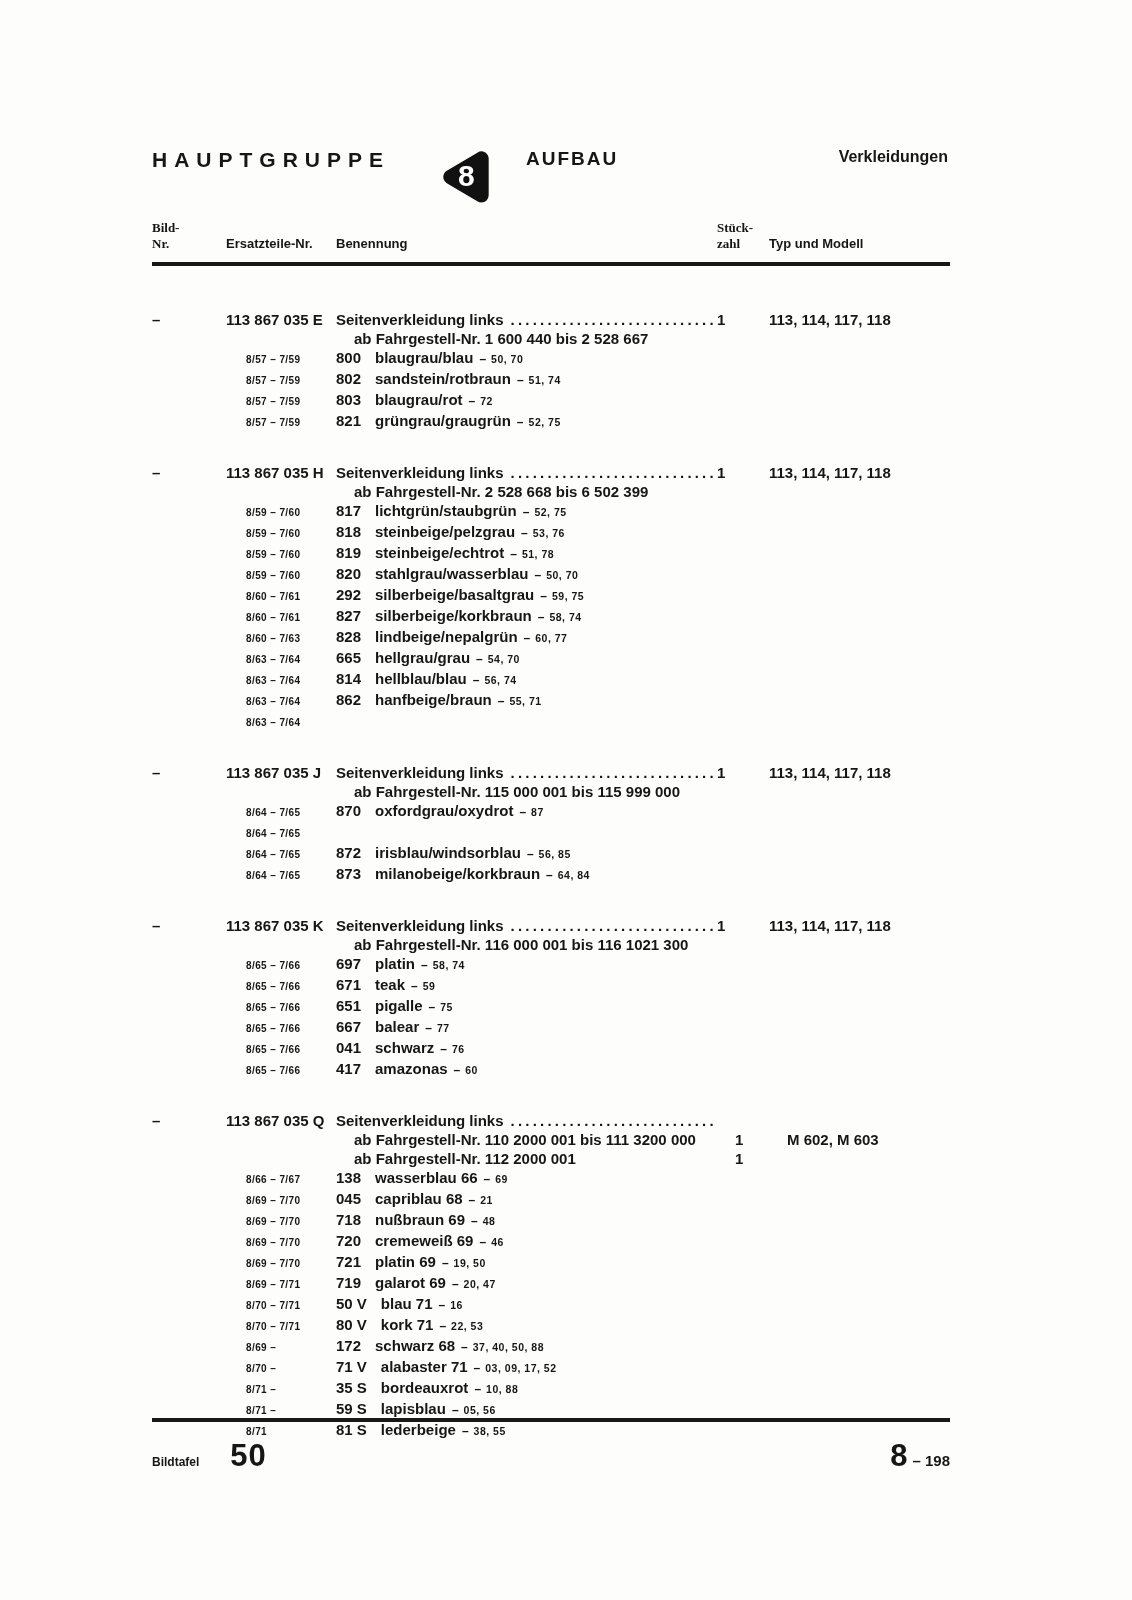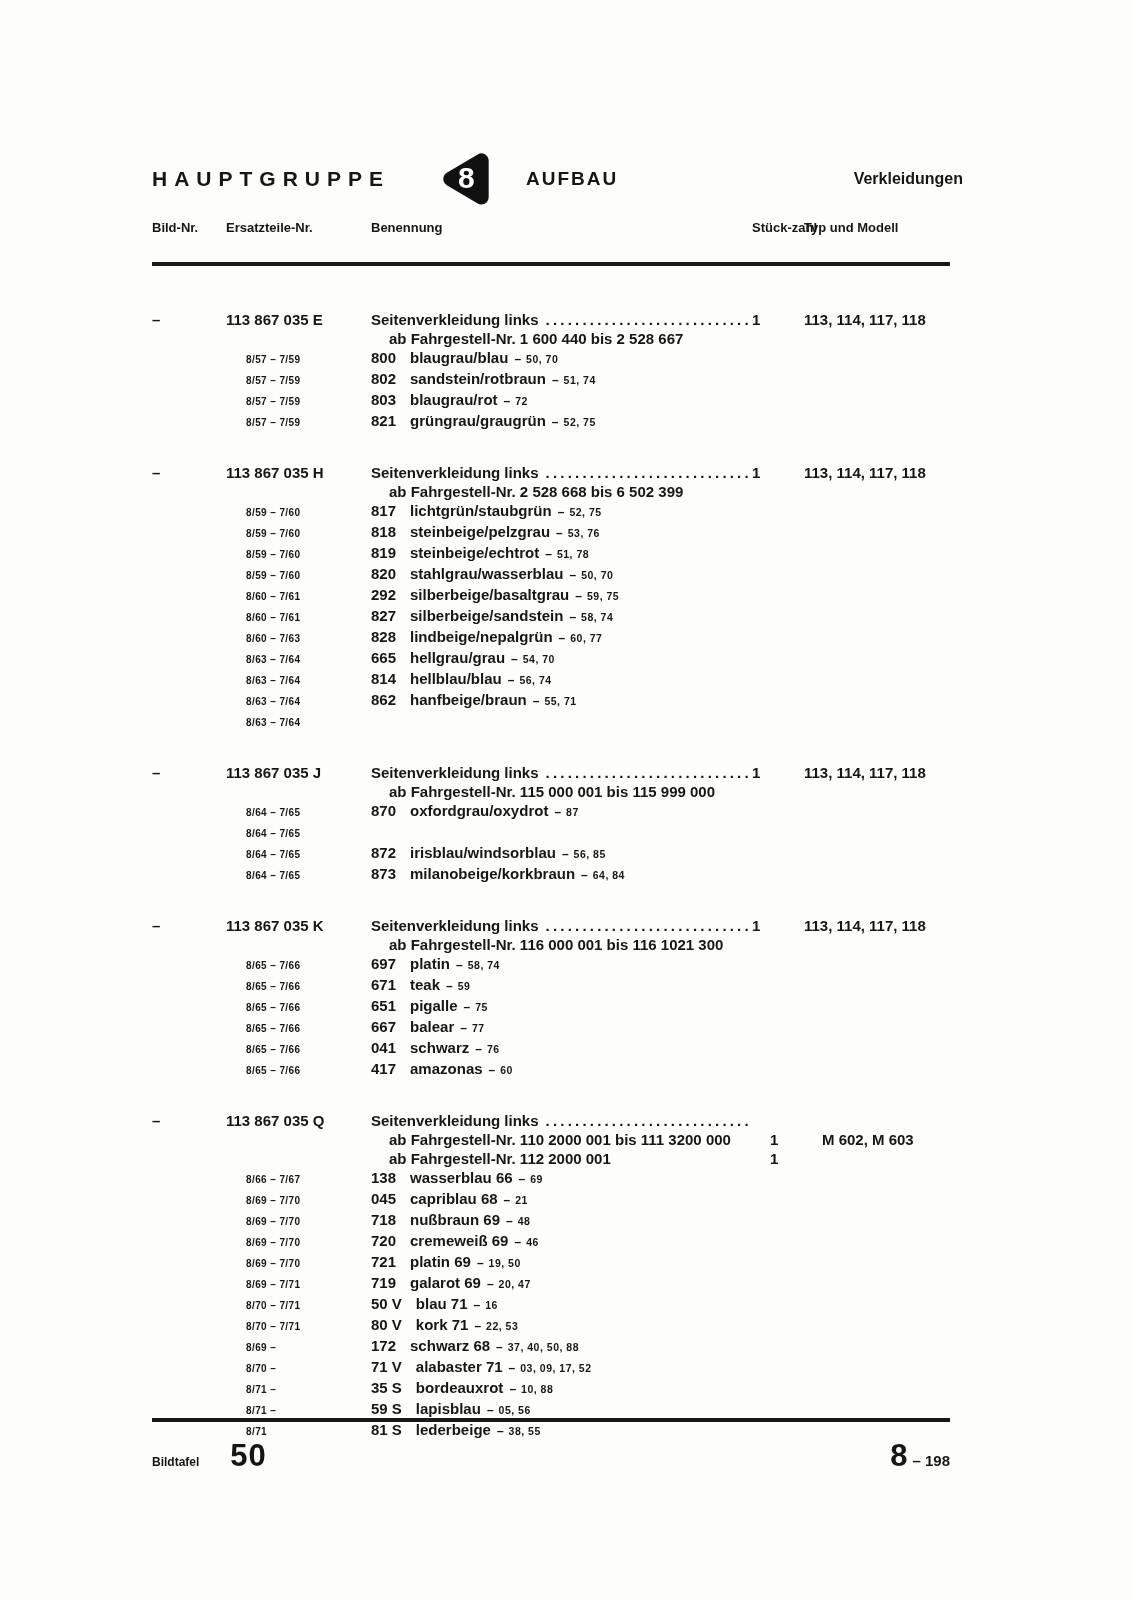--- a/index.html
+++ b/index.html
@@ -3,35 +3,35 @@
 <meta charset="utf-8">
 <style>
   html,body{margin:0;padding:0;background:#e8e8e6;}
   .page{
     position:relative;width:1132px;height:1600px;margin:0 auto;
     background:#fdfdfb;color:#161616;
     font-family:"Liberation Sans",sans-serif;font-weight:700;
     overflow:hidden;
   }
   
-  .masthead{position:absolute;left:152px;right:169px;top:148px;height:62px;
-    display:flex;align-items:center;}
+  .masthead{position:absolute;left:152px;right:184px;top:148px;height:62px;
+    display:flex;align-items:flex-start;}
   .brand{font-size:21px;letter-spacing:7px;}
   .badge{width:58px;height:58px;margin-left:46px;position:relative;flex:none;}
   .badge svg{display:block;width:58px;height:58px;}
   .badge .badge-num{position:absolute;left:22px;top:50%;transform:translateY(-54%);
     color:#fff;font-size:30px;}
   .section-label{font-size:19px;letter-spacing:2px;margin-left:32px;}
   .topic{margin-left:auto;font-size:16px;}
   
   .colheads{position:absolute;left:152px;right:182px;top:220px;
     display:flex;align-items:flex-end;font-size:13px;line-height:16px;}
-  .stack{display:flex;flex-direction:row;}
+  .stack{display:flex;flex-direction:column;font-family:Liberation Serif, serif;}
   .col-bild{width:74px;flex:none;}
-  .col-part{width:145px;flex:none;}
+  .col-part{width:110px;flex:none;}
   .col-main{width:381px;flex:none;}
   .col-qty{width:52px;flex:none;}
   .col-type{flex:1;}
   
   .rule{position:absolute;left:152px;right:182px;height:4px;background:#181818;}
   .rule-top{top:262px;}
   .rule-bottom{top:1418px;height:4px;}
   
   .parts-list{position:absolute;left:152px;right:182px;top:310px;}
   .part-group{margin-bottom:31px;}
@@ -183,21 +183,21 @@
         <div class="row detail-row">
           <span class="col-bild"></span>
           <span class="col-part"><span class="date">8/60 – 7/61</span></span>
           <span class="col-main"><span class="code">292</span><span class="desc">silberbeige/basaltgrau</span><span class="sep">–</span><span class="ref">59, 75</span></span>
           <span class="col-qty"></span>
           <span class="col-type"></span>
         </div>
         <div class="row detail-row">
           <span class="col-bild"></span>
           <span class="col-part"><span class="date">8/60 – 7/61</span></span>
-          <span class="col-main"><span class="code">827</span><span class="desc">silberbeige/sandstein</span><span class="sep">–</span><span class="ref">58, 74</span></span>
+          <span class="col-main"><span class="code">827</span><span class="desc">silberbeige/korkbraun</span><span class="sep">–</span><span class="ref">58, 74</span></span>
           <span class="col-qty"></span>
           <span class="col-type"></span>
         </div>
         <div class="row detail-row">
           <span class="col-bild"></span>
           <span class="col-part"><span class="date">8/60 – 7/63</span></span>
           <span class="col-main"><span class="code">828</span><span class="desc">lindbeige/nepalgrün</span><span class="sep">–</span><span class="ref">60, 77</span></span>
           <span class="col-qty"></span>
           <span class="col-type"></span>
         </div>

